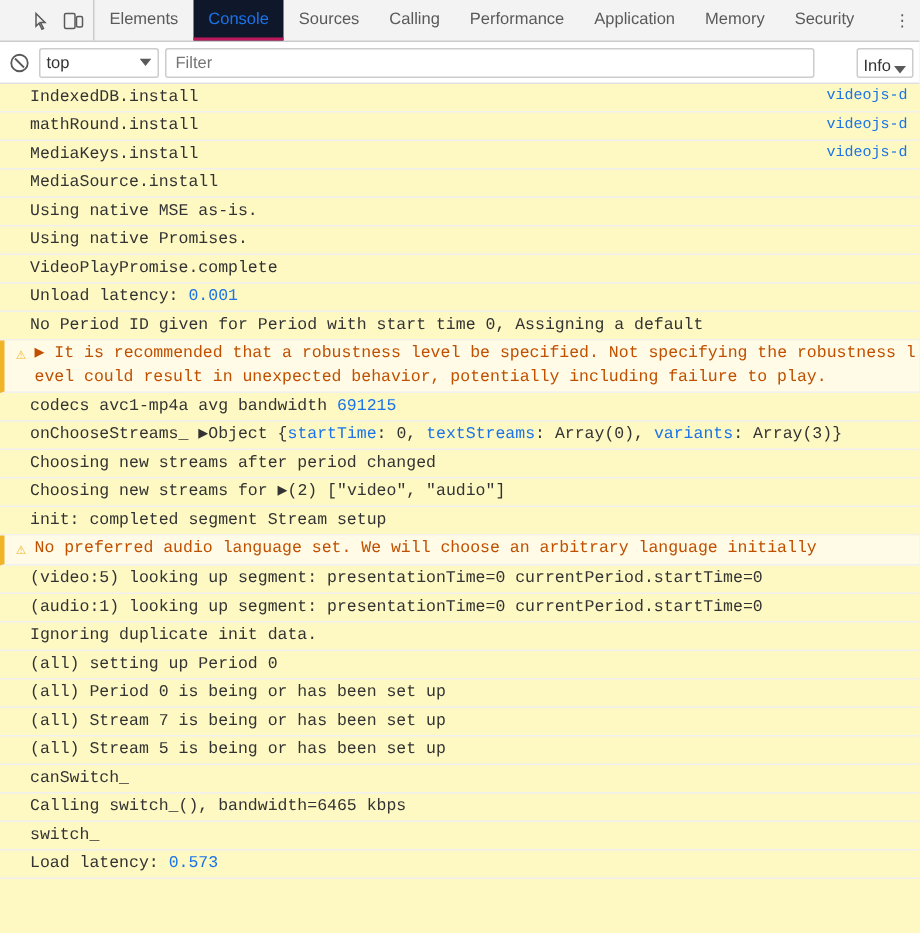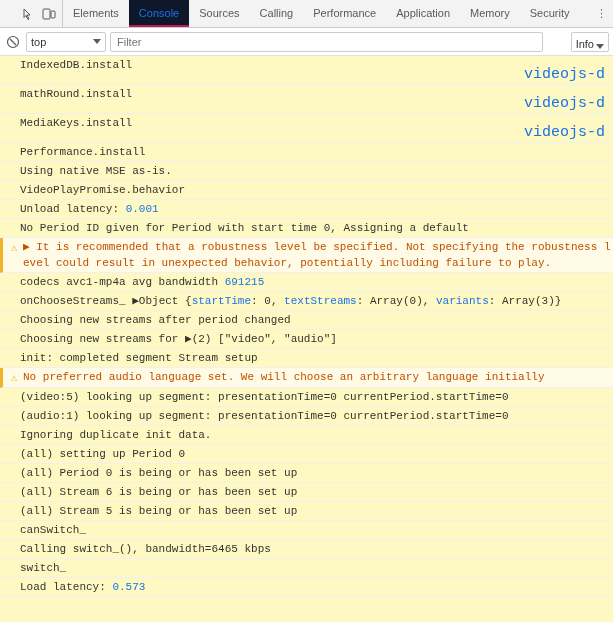--- a/index.html
+++ b/index.html
@@ -161,23 +161,23 @@
     .log-entry .content {
       flex: 1;
       padding: 0 2px;
       word-break: break-all;
     }
     .log-entry .source-link {
       color: #1a73e8;
       text-decoration: none;
       white-space: nowrap;
       padding-right: 8px;
-      font-size: 15px;
+      font-size: 10px;
       align-self: flex-start;
-      padding-top: 10px;
+      padding-top: 0;
     }
 
     .blue-link { color: #1a73e8; }
     .warning-entry-text {
       color: #c05000;
     }
   </style>
 </head>
 <body>
 
@@ -264,32 +264,36 @@
 
   <div class="log-entry">
     <div class="indicator"></div>
     <div class="content">MediaKeys.install</div>
     <a class="source-link">videojs-d</a>
   </div>
 
 
   <div class="log-entry">
     <div class="indicator"></div>
-    <div class="content">Performance.install</div>
+    <div class="content">MediaSource.install</div>
   </div>
 
   <div class="log-entry">
     <div class="indicator"></div>
     <div class="content">Using native MSE as-is.</div>
   </div>
 
-
-  <div class="log-entry">
-    <div class="indicator"></div>
-    <div class="content">VideoPlayPromise.behavior</div>
+  <div class="log-entry">
+    <div class="indicator"></div>
+    <div class="content">Using native Promises.</div>
+  </div>
+
+  <div class="log-entry">
+    <div class="indicator"></div>
+    <div class="content">VideoPlayPromise.complete</div>
   </div>
 
   <div class="log-entry">
     <div class="indicator"></div>
     <div class="content">Unload latency: <span class="blue-link">0.001</span></div>
   </div>
 
   <div class="log-entry">
     <div class="indicator"></div>
     <div class="content">No Period ID given for Period with start time 0,  Assigning a default</div>
@@ -355,21 +359,21 @@
     <div class="content">(all) setting up Period 0</div>
   </div>
 
   <div class="log-entry">
     <div class="indicator"></div>
     <div class="content">(all) Period 0 is being or has been set up</div>
   </div>
 
   <div class="log-entry">
     <div class="indicator"></div>
-    <div class="content">(all) Stream 6 is being or has been set up</div>
+    <div class="content">(all) Stream 7 is being or has been set up</div>
   </div>
 
   <div class="log-entry">
     <div class="indicator"></div>
     <div class="content">(all) Stream 5 is being or has been set up</div>
   </div>
 
   <div class="log-entry">
     <div class="indicator"></div>
     <div class="content">canSwitch_</div>

